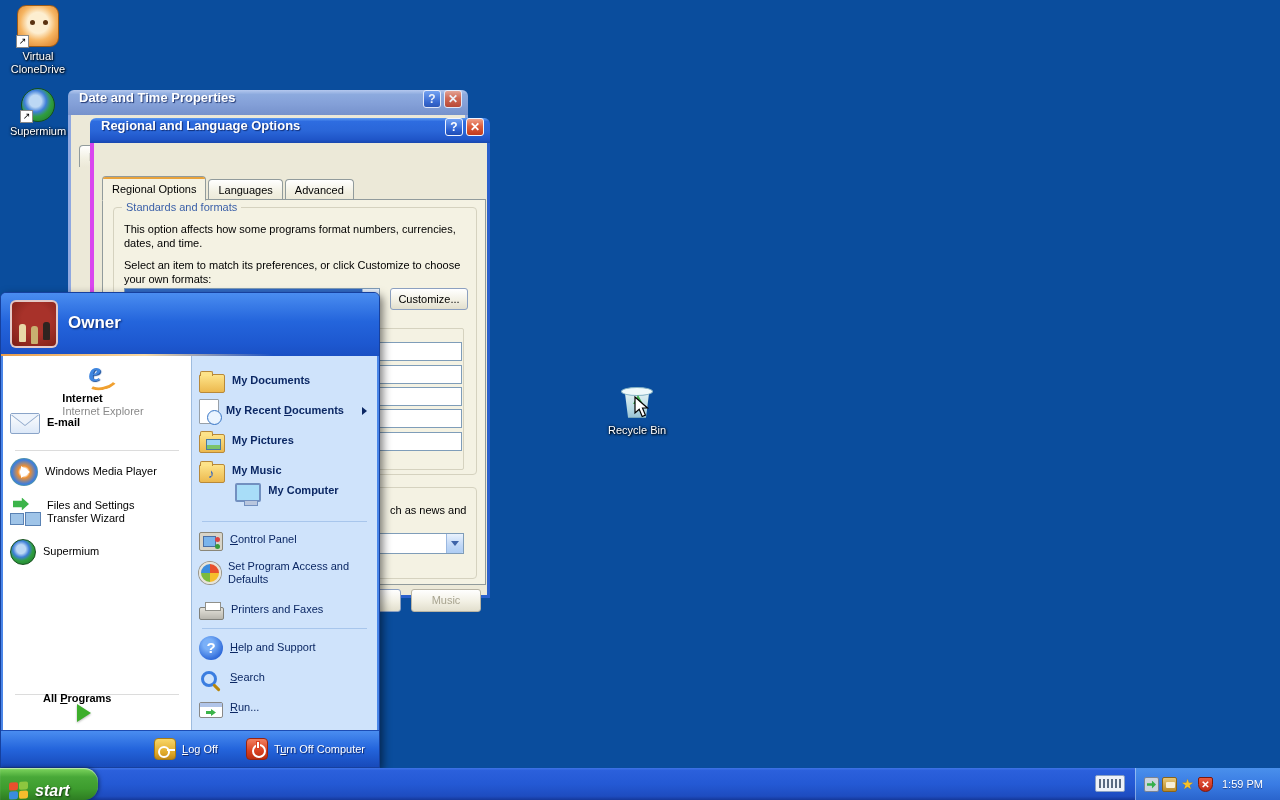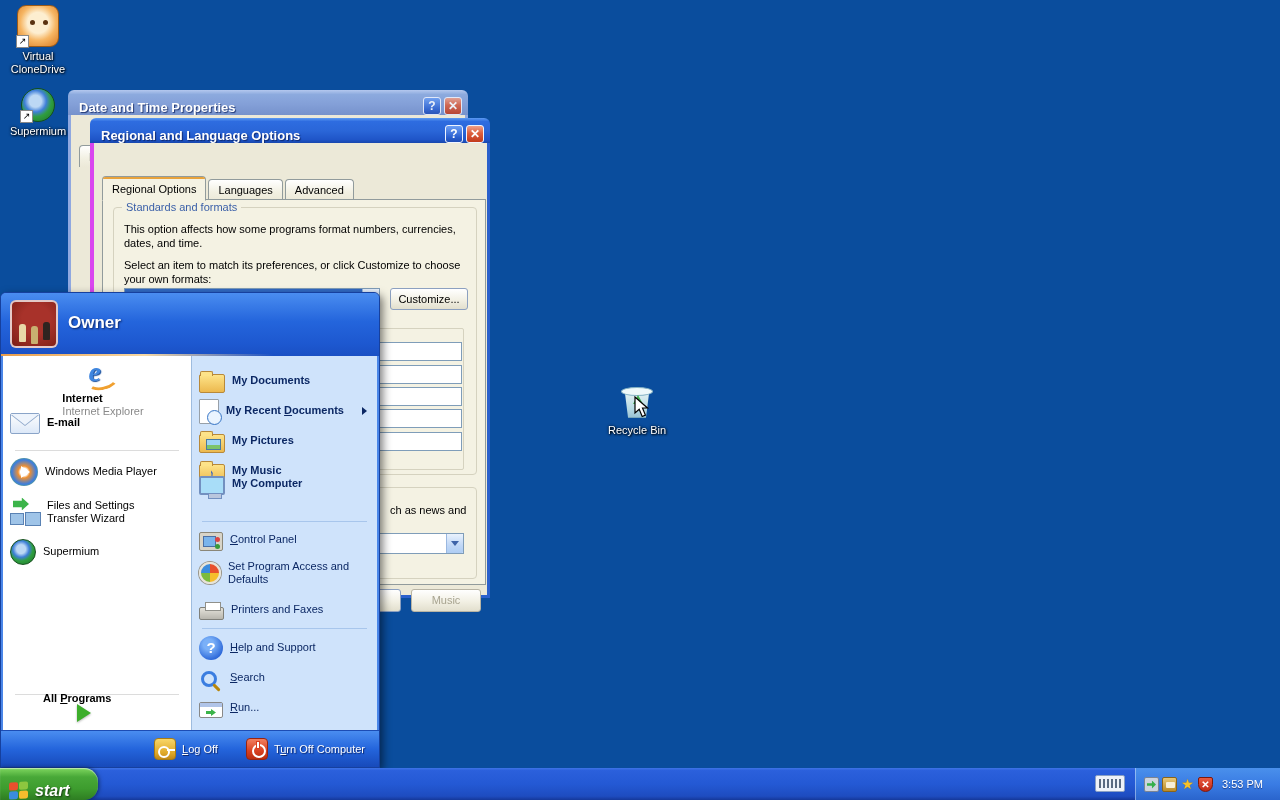--- a/index.html
+++ b/index.html
@@ -18,21 +18,21 @@
   .bin-glyph { width:34px; height:38px; }
   .bin-body { position:absolute; left:3px; top:8px; width:28px; height:27px; background:linear-gradient(180deg,#e4f3f3,#b5d8e2 70%,#9cc4d4); border:1px solid #7aa8bc; clip-path:polygon(6% 0,94% 0,82% 100%,18% 100%); }
   .bin-rim { position:absolute; left:1px; top:4px; width:32px; height:9px; border-radius:50%; background:#eef9fa; border:1px solid #85b2c4; }
   .bin-arrow { position:absolute; left:13px; top:12px; width:0; height:0; border-left:5px solid transparent; border-right:5px solid transparent; border-bottom:9px solid #3fae4f; }
 
   
   .cursor { position:absolute; z-index:40; }
 
   
   .dlg { position:absolute; }
-  .dlg-title { position:absolute; left:0; right:0; top:0; height:25px; border-radius:6px 6px 0 0; display:flex; align-items:flex-end; padding:0 6px 0 11px; }
+  .dlg-title { position:absolute; left:0; right:0; top:0; height:25px; border-radius:6px 6px 0 0; display:flex; align-items:flex-start; padding:0 6px 0 11px; }
   .dlg-title .txt { color:#fff; font-weight:bold; font-size:13px; text-shadow:1px 1px 1px rgba(10,30,90,.8); flex:1; white-space:nowrap; overflow:hidden; }
   .dlg-title.active { background:linear-gradient(180deg,#5c9af2 0%,#2e6ce0 14%,#2a66d8 52%,#1f55c8 86%,#1847ae 100%); }
   .dlg-title.inactive { background:linear-gradient(180deg,#b4c8ee 0%,#8caade 18%,#84a0d8 55%,#7692cc 100%); }
   .tb-btn { width:18px; height:18px; margin-left:3px; border:1px solid #f0f4ff; border-radius:3px; color:#fff; font-weight:bold; font-size:12px; line-height:16px; text-align:center; }
   .tb-help { background:linear-gradient(180deg,#6ea0f4,#2a5fd0 70%,#1e4cb4); }
   .tb-close { background:linear-gradient(180deg,#f0a088,#dd5f3e 45%,#c23a1c); }
   .dlg-title.inactive .tb-btn { opacity:.85; }
   .dlg-body { position:absolute; left:0; right:0; top:25px; bottom:0; background:#ece9d8; }
   #datetime-dialog .dlg-body { border-left:3px solid #8fa8e0; border-right:3px solid #8fa8e0; border-bottom:3px solid #8fa8e0; }
   #regional-dialog .dlg-body { border-left:4px solid #d946ef; border-right:3px solid #2a60cc; border-bottom:3px solid #2a60cc; }
@@ -310,21 +310,21 @@
         <div class="sm-item" style="top:71px; height:28px;">
           <span class="mi folder-i pics"></span>
           <span class="txt bold">My Pictures</span>
         </div>
 
         <div class="sm-item" style="top:101px; height:28px;">
           <span class="mi folder-i music"></span>
           <span class="txt bold">My Music</span>
         </div>
 
-        <div class="sm-item" style="top:114px; height:28px;">
+        <div class="sm-item" style="top:121px; height:28px;justify-content:center;">
           <span class="mi comp-i"></span>
           <span class="txt bold">My Computer</span>
         </div>
 
         <div class="sm-sep-r" style="top:165px;"></div>
 
         <div class="sm-item" style="top:170px; height:28px;">
           <span class="mi cpanel-i"></span>
           <span class="txt"><u>C</u>ontrol Panel</span>
         </div>
@@ -380,17 +380,17 @@
           <i class="f4"></i>
         </span>
       <span class="s-txt">start</span>
     </div>
     <div class="kbd-btn"></div>
     <div class="tray">
       <span class="t-ico hw-i"></span>
       <span class="t-ico vol-i"></span>
       <span class="t-ico upd-i">★</span>
       <span class="t-ico shield-i">✕</span>
-      <span class="clock">3:53 PM</span>
+      <span class="clock">1:59 PM</span>
     </div>
   </div>
 
 </div>
 
 </body></html>

